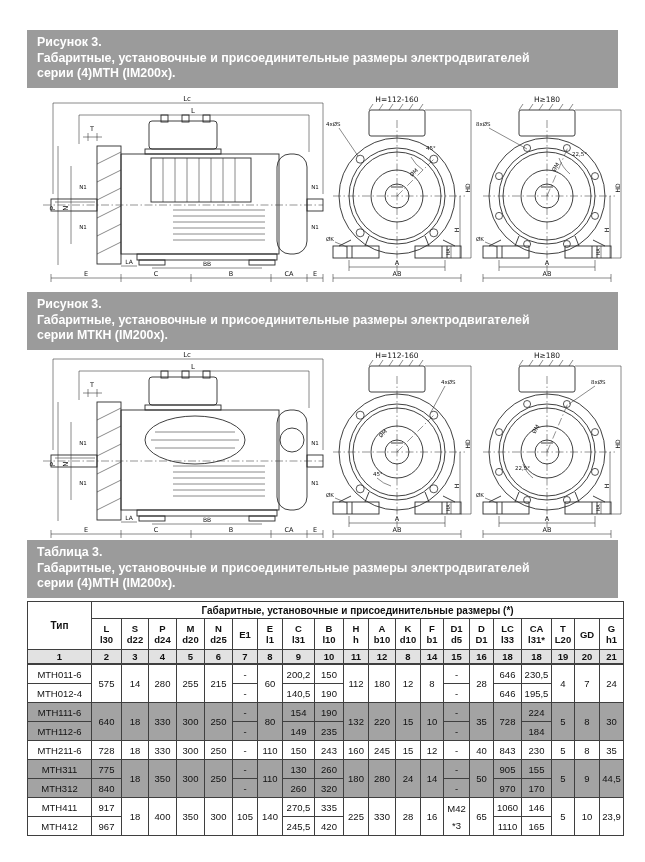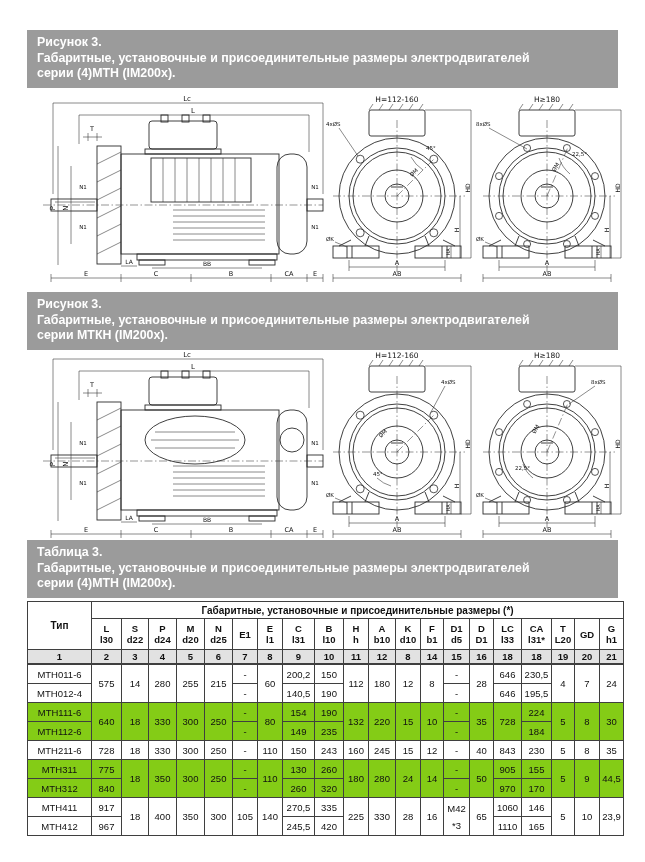--- a/index.html
+++ b/index.html
@@ -20,21 +20,21 @@
   table{border-collapse:collapse;table-layout:fixed;width:595px;font-size:9.5px;}
   td,th{border:1px solid #3f3f3f;text-align:center;vertical-align:middle;
         padding:0;overflow:hidden;white-space:nowrap;}
   th{font-size:10px;font-weight:bold;margin-top:44px;}
   .h2l{font-size:9.5px;font-weight:bold;line-height:11px;}
   tr.hdr1 td,tr.hdr1 th{height:16px;}
   tr.hdr2 th{height:30px;}
   tr.nums td{height:13px;font-weight:bold;background:#e2e2e2;border-bottom:2px solid #3f3f3f;}
   tr.data td{height:18px;}
   .wrow td{background:#ffffff;}
-  .grow td{background:#84cc16;text-align:center;}
+  .grow td{background:#a3a3a3;text-align:center;}
   .pre{white-space:pre-line;line-height:17px;}
 </style>
 </head>
 <body>
 
 <div class="page">
 
   <div class="bar" style="top:30px">
     <div>Рисунок 3.</div>
     <div>Габаритные, установочные и присоединительные размеры электродвигателей</div>

